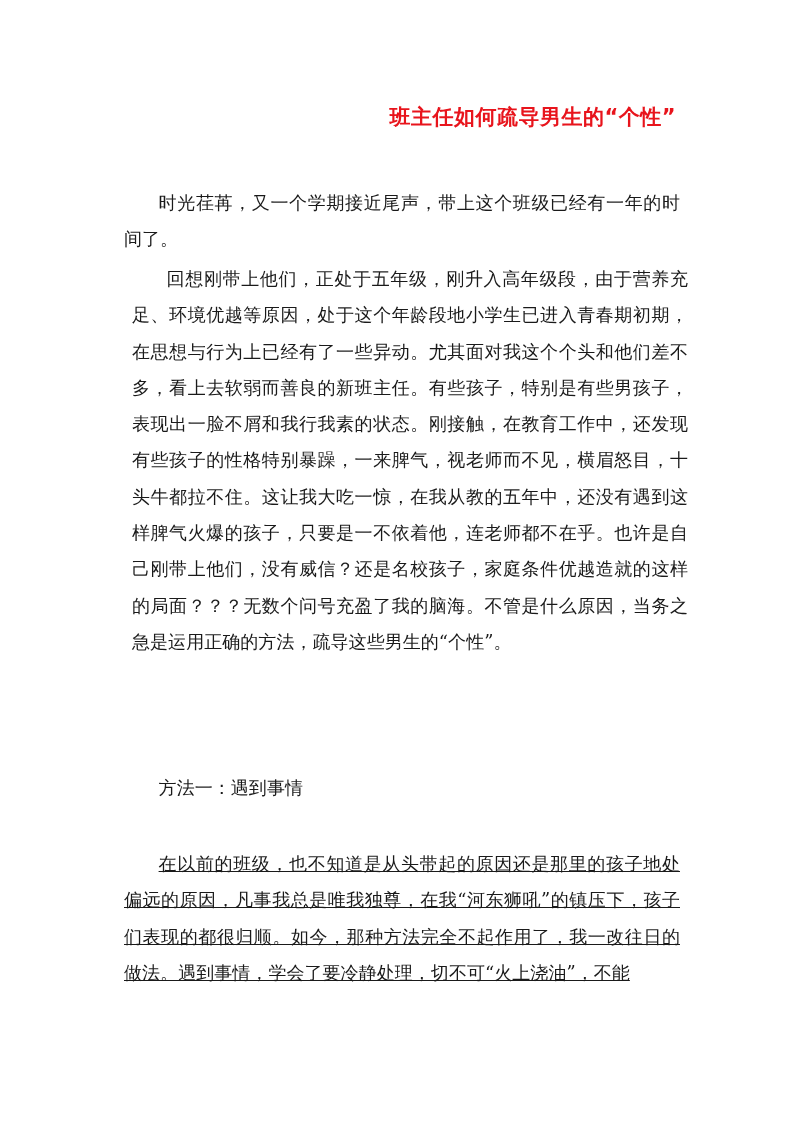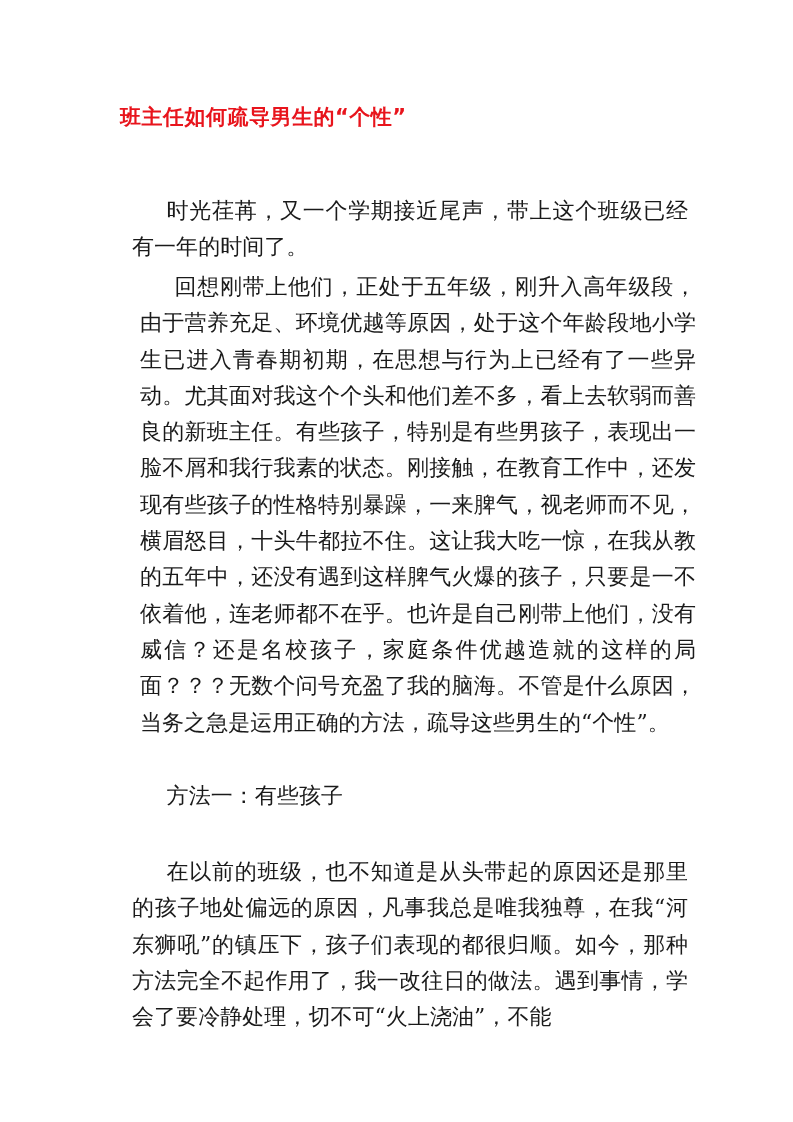--- a/index.html
+++ b/index.html
@@ -19,47 +19,47 @@
       position: absolute;
       left: 120px;
       top: 0;
       width: 556px;
     }
     .title {
       position: absolute;
       top: 103px;
       left: 0;
       width: 556px;
-      text-align: left;
+      text-align: right;
       color: #e8141c;
       font-family: "DejaVu Sans", "Liberation Sans", sans-serif;
       font-weight: bold;
       font-size: 21px;
       letter-spacing: 0.5px;
       margin: 0;
     }
     .para {
-      margin: 12px;
-      font-size: 22px;
+      margin: 4px;
+      font-size: 18px;
       line-height: 36.3px;
       text-indent: 34.6px;
       text-align: justify;
       letter-spacing: 0.05px;
     }
     .p1 { position: absolute; top: 181px; left: 0; width: 556px; }
     .p2 { position: absolute; top: 257px; left: 8px; width: 556px; }
     .h1 { position: absolute; top: 766px; left: 0; width: 556px; }
-    .p3 { position: absolute; top: 842px; left: 0; width: 556px; }
+    .p3 { position: absolute; top: 842px; left: 0; width: 556px; text-decoration: underline; }
   </style>
 </head>
 <body>
 
 <div class="page">
   <h1 class="title">班主任如何疏导男生的“个性”</h1>
 
   <p class="para p1">时光荏苒，又一个学期接近尾声，带上这个班级已经有一年的时间了。</p>
 
   <p class="para p2">回想刚带上他们，正处于五年级，刚升入高年级段，由于营养充足、环境优越等原因，处于这个年龄段地小学生已进入青春期初期，在思想与行为上已经有了一些异动。尤其面对我这个个头和他们差不多，看上去软弱而善良的新班主任。有些孩子，特别是有些男孩子，表现出一脸不屑和我行我素的状态。刚接触，在教育工作中，还发现有些孩子的性格特别暴躁，一来脾气，视老师而不见，横眉怒目，十头牛都拉不住。这让我大吃一惊，在我从教的五年中，还没有遇到这样脾气火爆的孩子，只要是一不依着他，连老师都不在乎。也许是自己刚带上他们，没有威信？还是名校孩子，家庭条件优越造就的这样的局面？？？无数个问号充盈了我的脑海。不管是什么原因，当务之急是运用正确的方法，疏导这些男生的“个性”。</p>
 
-  <p class="para h1">方法一：有些孩子</p>
+  <p class="para h1">方法一：遇到事情</p>
 
   <p class="para p3">在以前的班级，也不知道是从头带起的原因还是那里的孩子地处偏远的原因，凡事我总是唯我独尊，在我“河东狮吼”的镇压下，孩子们表现的都很归顺。如今，那种方法完全不起作用了，我一改往日的做法。遇到事情，学会了要冷静处理，切不可“火上浇油”，不能</p>
 </div>
 
 </body></html>

